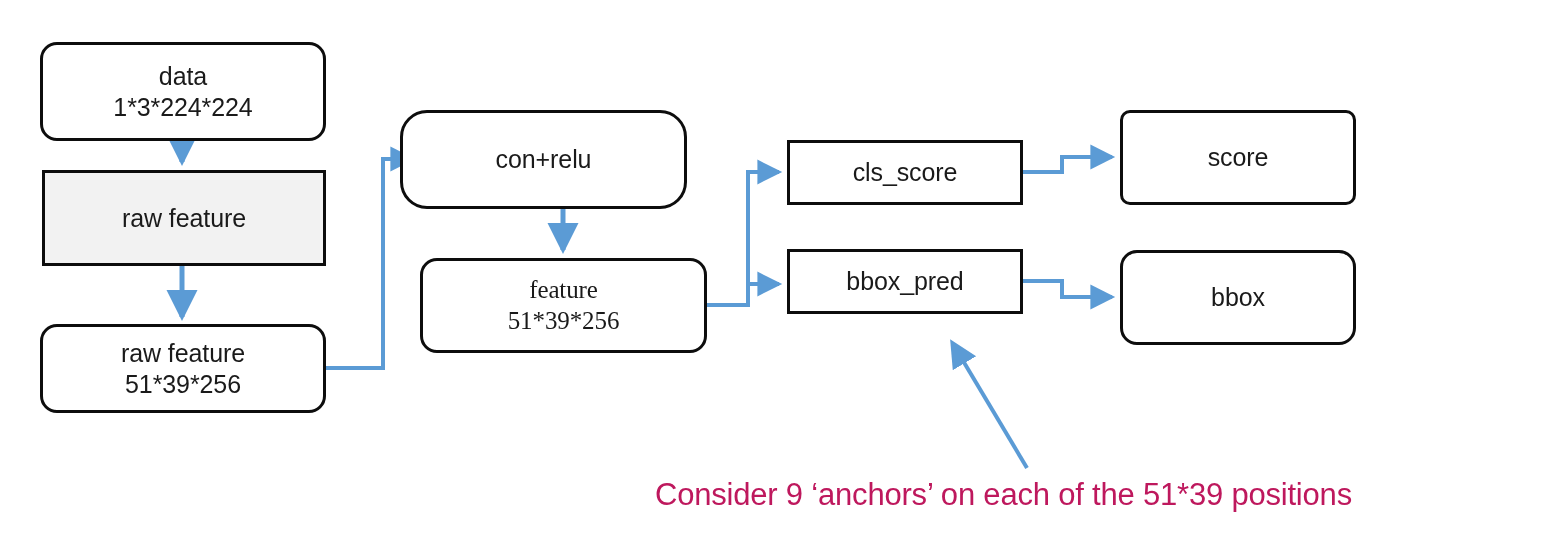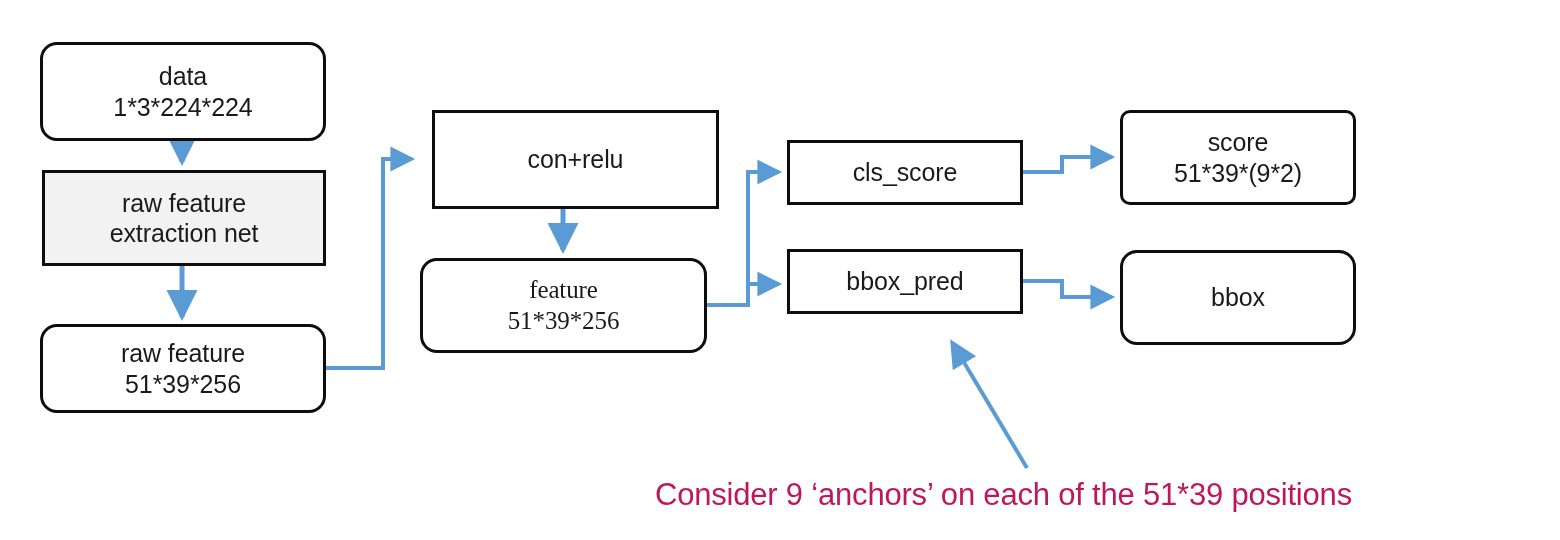--- a/index.html
+++ b/index.html
@@ -93,48 +93,46 @@
     </g>
   </svg>
 
   <div class="node rounded" style="left:40px; top:42px; width:286px; height:99px;">
     <span class="ln">data</span>
     <span class="ln">1*3*224*224</span>
   </div>
 
   <div class="node shaded" style="left:42px; top:170px; width:284px; height:96px;">
     <span class="ln">raw feature</span>
-    <span class="ln">extraction net</span>
   </div>
 
   <div class="node rounded" style="left:40px; top:324px; width:286px; height:89px;">
     <span class="ln">raw feature</span>
     <span class="ln">51*39*256</span>
   </div>
 
-  <div class="node" style="left:432px; top:110px; width:287px; height:99px;">
+  <div class="node" style="left:400px; top:110px; width:287px; height:99px;border-radius:27px;">
     <span class="ln">con+relu</span>
   </div>
 
   <div class="node rounded" style="left:420px; top:258px; width:287px; height:95px;font-family:Liberation Serif, serif;">
     <span class="ln">feature</span>
     <span class="ln">51*39*256</span>
   </div>
 
   <div class="node" style="left:787px; top:249px; width:236px; height:65px;">
     <span class="ln">bbox_pred</span>
   </div>
 
   <div class="node" style="left:787px; top:140px; width:236px; height:65px;">
     <span class="ln">cls_score</span>
   </div>
 
   <div class="node rounded" style="left:1120px; top:110px; width:236px; height:95px;border-radius:10px;">
     <span class="ln">score</span>
-    <span class="ln">51*39*(9*2)</span>
   </div>
 
   <div class="node rounded" style="left:1120px; top:250px; width:236px; height:95px;">
     <span class="ln">bbox</span>
   </div>
 
   <div class="caption" style="left:655px; top:477px;">Consider 9 ‘anchors’ on each of the 51*39 positions</div>
 
 </div>
 

